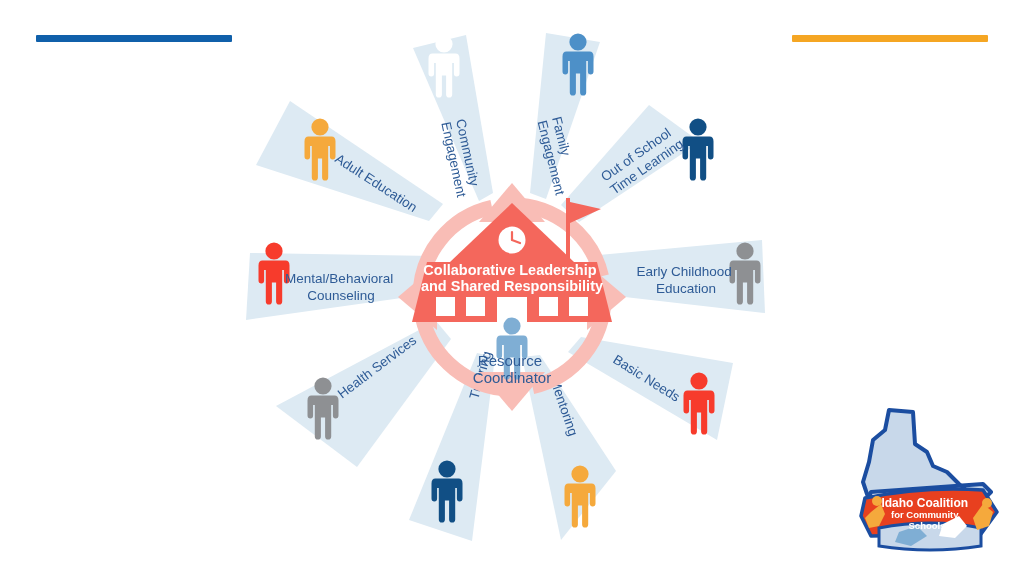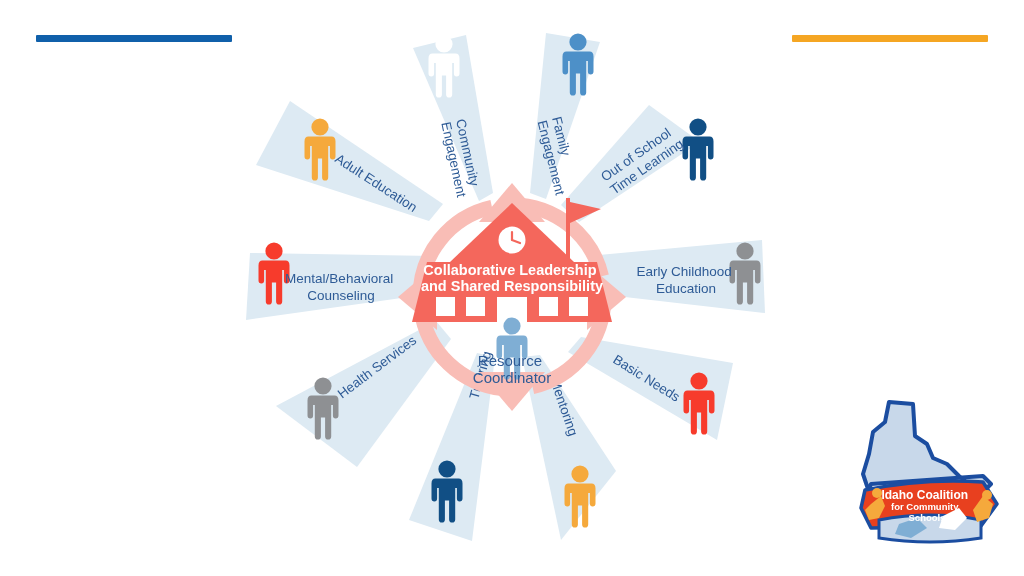--- a/index.html
+++ b/index.html
@@ -45,21 +45,21 @@
     position: absolute;
     left: 0;
     top: 0;
     width: 1024px;
     height: 576px;
   }
 
   #logo-wrap {
     position: absolute;
     left: 855px;
-    top: 392px;
+    top: 400px;
     width: 150px;
     height: 170px;
   }
   #logo-svg { width: 100%; height: 100%; display: block; }
 
   .wedge-label {
     fill: #2E5B96;
     font-family: "Liberation Sans", sans-serif;
     font-size: 13.5px;
   }

